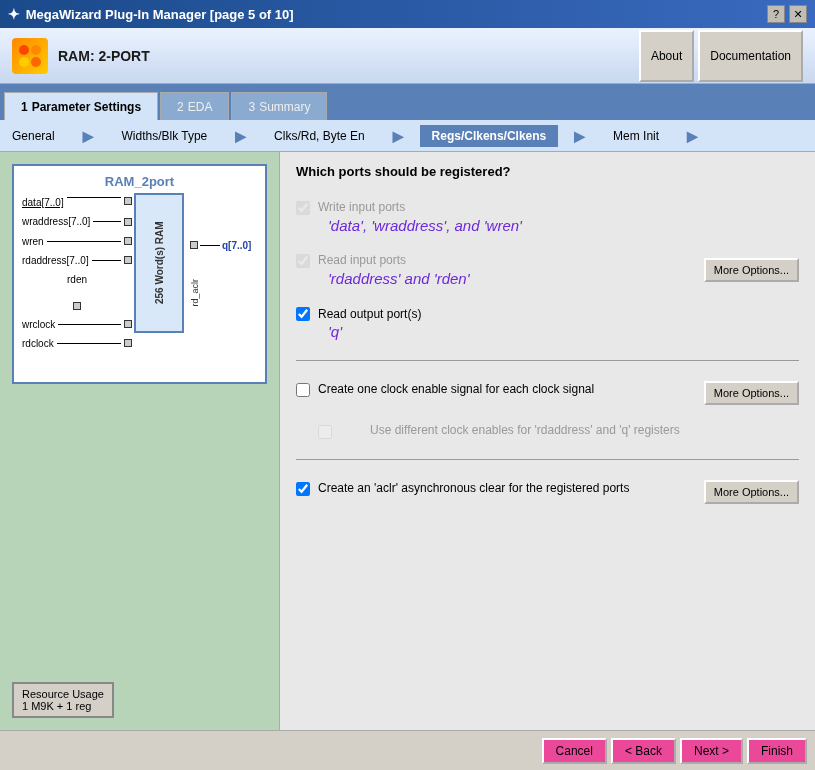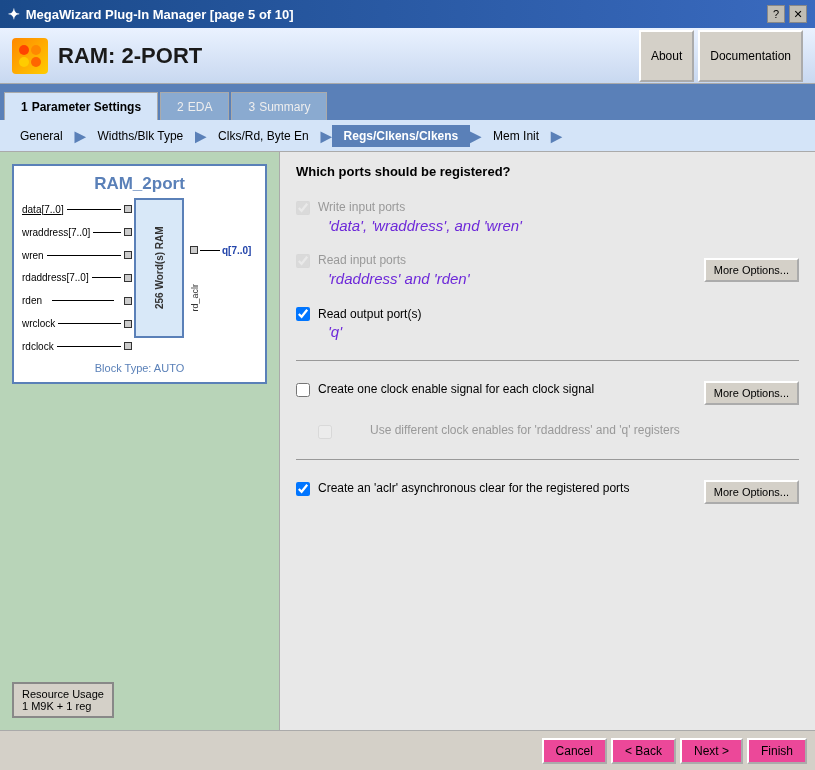--- a/index.html
+++ b/index.html
@@ -23,21 +23,21 @@
     .header {
       background: linear-gradient(to bottom, #eaf2ff, #c8d8f0);
       padding: 8px 12px;
       display: flex;
       align-items: center;
       justify-content: space-between;
       height: 56px;
       border-bottom: 1px solid #aaa;
     }
     .header-title { display: flex; align-items: center; gap: 10px; }
-    .header-text { font-size: 22px; font-weight: bold; color: #1a1a1a; text-align: center; }
+    .header-text { font-size: 14px; font-weight: bold; color: #1a1a1a; text-align: center; }
     .header-buttons { display: flex; gap: 4px; }
     .header-btn { background: #d4d0c8; border: 2px outset #fff; padding: 17px 10px; font-size: 12px; cursor: pointer; }
 
     
     .tabs {
       background: #5a80b8;
       display: flex;
       align-items: flex-end;
       padding: 0 0 0 4px;
       height: 36px;
@@ -57,24 +57,24 @@
       height: 28px;
     }
     .tab.active { background: #d4e4f8; color: #000; font-weight: bold; }
     .tab.inactive { background: #8aaad0; color: #eee; }
 
     
     .nav-bar {
       background: #d4e4f8;
       display: flex;
       align-items: center;
-      padding: 0 8px;
+      padding: 0 0;
       height: 32px;
       border-bottom: 1px solid #aaa;
-      gap: 0;
+      gap: 16px;
     }
     .nav-item {
       padding: 4px 12px;
       font-size: 12px;
       cursor: pointer;
       color: #000;
       white-space: nowrap;
     }
     .nav-item.active {
       background: #5a80b8;
@@ -108,21 +108,21 @@
 
     
     .ram-diagram {
       border: 2px solid #5a80b8;
       background: white;
       padding: 8px;
       margin: 4px;
       position: relative;
       height: 220px;
     }
-    .ram-title { text-align: center; color: #5a80b8; font-weight: bold; font-size: 17px; margin-bottom: 4px; }
+    .ram-title { text-align: center; color: #5a80b8; font-weight: bold; font-size: 13px; margin-bottom: 4px; }
     .ram-box {
       border: 2px solid #5a80b8;
       background: #d8e8f8;
       width: 50px;
       display: flex;
       align-items: center;
       justify-content: center;
       height: 140px;
       font-size: 10px;
       writing-mode: vertical-rl;
@@ -282,41 +282,41 @@
 <div class="main">
 
   <div class="left-panel">
     <div>
 
       <div class="ram-diagram">
         <div class="ram-title">RAM_2port</div>
         <div style="display:flex; height:160px; gap:2px;">
 
           <div style="display:flex; flex-direction:column; justify-content:space-around; font-size:10px; width:110px;">
-            <div style="display:flex; align-items:center; gap:1px;text-decoration:underline;">
+            <div style="display:flex; gap:1px;text-decoration:underline;">
               <span>data[7..0]</span>
               <div style="flex:1; border-bottom:1px solid #000; height:1px; margin: 0 2px;"></div>
               <div style="width:8px; height:8px; border:1px solid #333; background:#ccc; display:inline-block;"></div>
             </div>
             <div style="display:flex; align-items:center; gap:1px;">
               <span>wraddress[7..0]</span>
               <div style="flex:1; border-bottom:1px solid #000; height:1px; margin: 0 2px;"></div>
               <div style="width:8px; height:8px; border:1px solid #333; background:#ccc; display:inline-block;"></div>
             </div>
             <div style="display:flex; align-items:center; gap:1px;">
               <span>wren</span>
               <div style="flex:1; border-bottom:1px solid #000; height:1px; margin: 0 2px;"></div>
               <div style="width:8px; height:8px; border:1px solid #333; background:#ccc; display:inline-block;"></div>
             </div>
             <div style="display:flex; align-items:center; gap:1px;">
               <span>rdaddress[7..0]</span>
               <div style="flex:1; border-bottom:1px solid #000; height:1px; margin: 0 2px;"></div>
               <div style="width:8px; height:8px; border:1px solid #333; background:#ccc; display:inline-block;"></div>
             </div>
-            <div style="display:flex; align-items:center; gap:8px;">
+            <div style="display:flex; align-items:center; gap:8px;flex-direction:column;">
               <span>rden</span>
               <div style="flex:1; border-bottom:1px solid #000; height:1px; margin: 0 2px;"></div>
               <div style="width:8px; height:8px; border:1px solid #333; background:#ccc; display:inline-block;"></div>
             </div>
             <div style="display:flex; align-items:center; gap:1px;">
               <span>wrclock</span>
               <div style="flex:1; border-bottom:1px solid #000; height:1px; margin: 0 2px;"></div>
               <div style="width:8px; height:8px; border:1px solid #333; background:#ccc; display:inline-block;"></div>
             </div>
             <div style="display:flex; align-items:center; gap:1px;">
@@ -333,21 +333,20 @@
           <div style="display:flex; flex-direction:column; justify-content:center; font-size:10px; gap:8px; margin-left:4px;">
             <div style="display:flex; align-items:center; gap:2px;">
               <div style="width:8px; height:8px; border:1px solid #333; background:#ccc; display:inline-block;"></div>
               <div style="width:20px; border-bottom:1px solid #000; height:1px;"></div>
               <span class="ram-q">q[7..0]</span>
             </div>
 
             <div style="writing-mode:vertical-rl; font-size:9px; color:#333; margin-top:20px; transform:rotate(180deg);">rd_aclr</div>
           </div>
         </div>
-        <div class="block-type">Block Type: AUTO</div>
       </div>
     </div>
 
     <div>
       <div class="resource-box">
         <div>Resource Usage</div>
         <div>1 M9K + 1 reg</div>
       </div>
     </div>
   </div>

